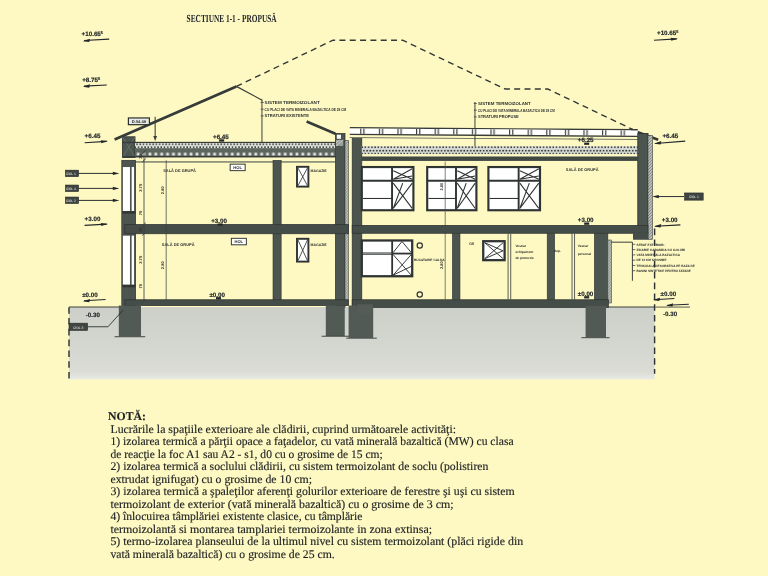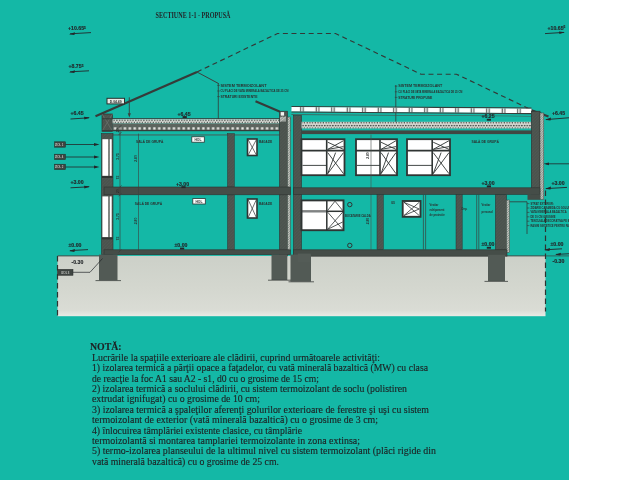--- a/index.html
+++ b/index.html
@@ -1,16 +1,16 @@
 <!DOCTYPE html>
 <html><head>
 <meta charset="utf-8">
 <style>
   html,body{margin:0;padding:0;background:#ffffff;}
-  #page{position:relative;width:569px;height:480px;background:#14b8a6;overflow:hidden;}
+  #page{position:relative;width:640px;height:480px;background:#fef9c3;overflow:hidden;}
   svg{display:block;}
   .lab{font-family:"Liberation Sans",sans-serif;font-weight:bold;fill:#2b2f2e;}
   .mk{font-family:"Liberation Sans",sans-serif;font-weight:bold;fill:#23272a;stroke:#23272a;stroke-width:0.14;}
 </style>
 </head>
 <body>
 <div id="page">
 <svg width="640" height="480" viewBox="0 0 640 480">
 <defs>
   <pattern id="pdots" width="2.7" height="5.4" patternUnits="userSpaceOnUse">

